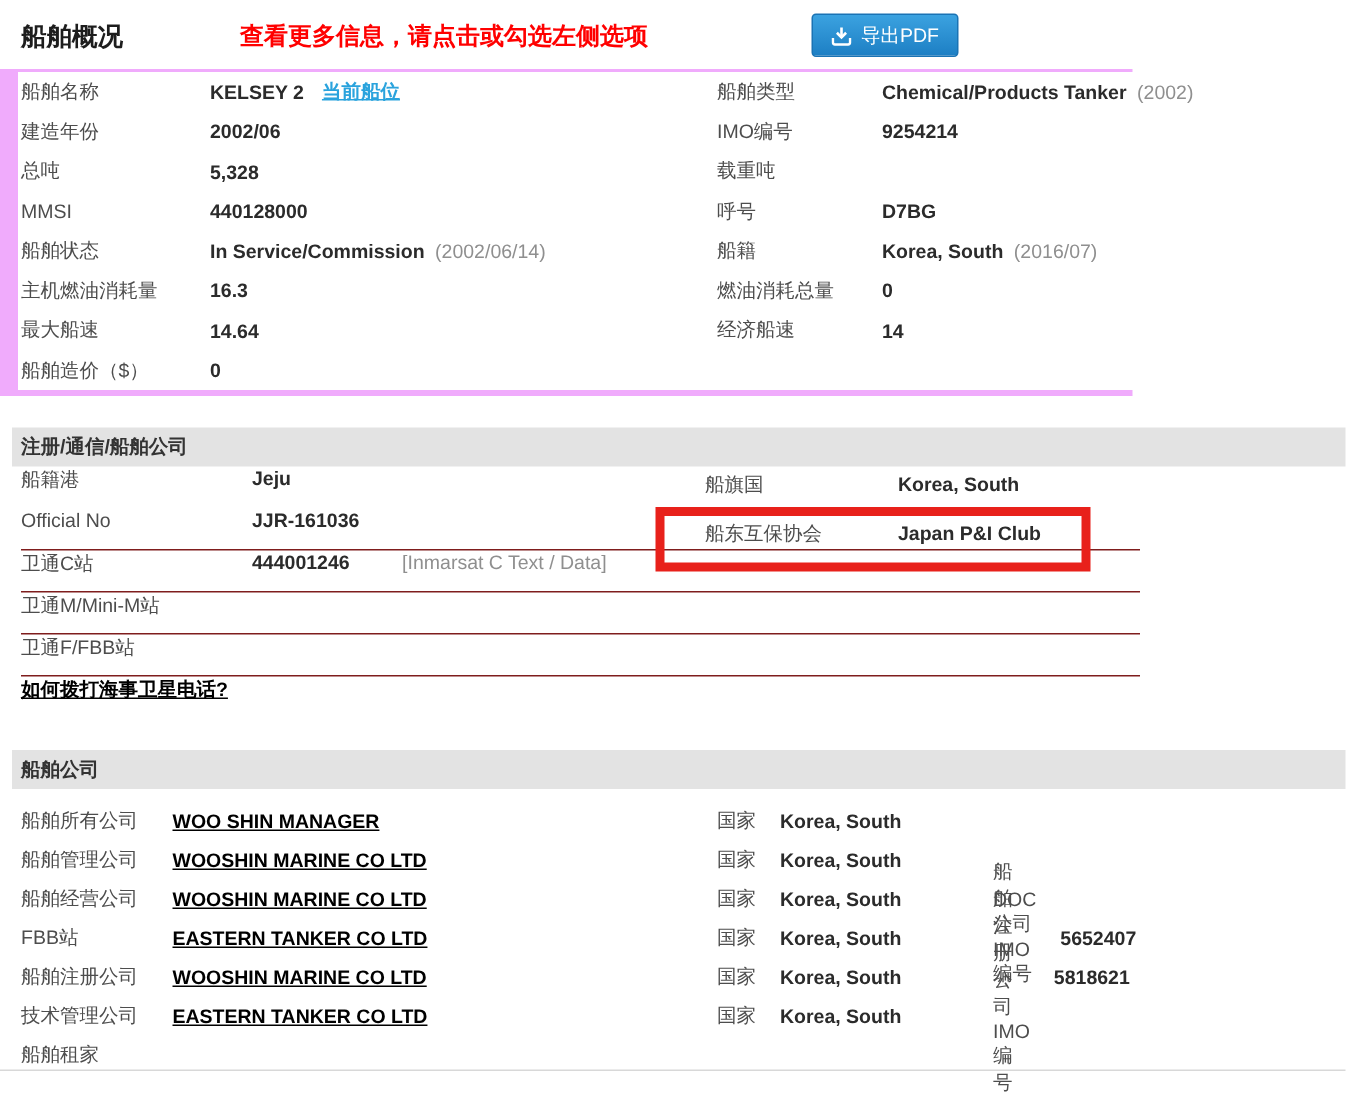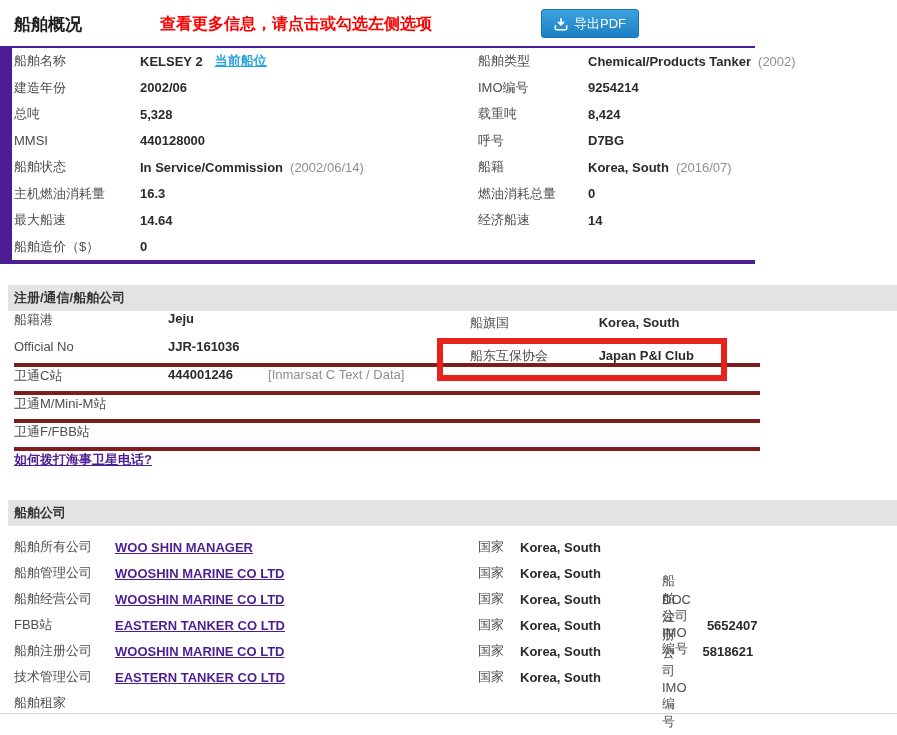--- a/index.html
+++ b/index.html
@@ -29,21 +29,21 @@
     padding: 0 12px;
     background: linear-gradient(#3ba2e0, #1d7fc4);
     border: 1px solid #1a73b4; border-radius: 3px;
     color: #fff; font-size: 13px; font-family: inherit; cursor: pointer;
   }
   .dl-icon { display: inline-flex; align-items: center; }
 
   
   .overview-block {
     position: absolute; left: 0; top: 46px; width: 755px; height: 218px;
-    background: #4c1d95;
+    background: #f0abfc;
   }
   .ov-table {
     position: absolute; left: 12px; top: 2px; width: 828px; height: 212px;
     background: #fff;
   }
   .ov-row { display: flex; align-items: center; height: 26.5px; padding-left: 2px; }
   .lbl { color: #4d4d4d; }
   .c1 { width: 126px; flex: none; }
   .c2 { width: 338px; flex: none; display: flex; align-items: center; }
   .c3 { width: 110px; flex: none; }
@@ -60,24 +60,24 @@
     position: absolute; left: 8px; right: 0; height: 26px;
     background: #e3e3e3; font-weight: bold; color: #333;
     line-height: 26px; padding-left: 6px;
   }
   #bar-reg { top: 285px; }
   #bar-comp { top: 500px; }
 
   
   .reg-rows { position: absolute; left: 14px; top: 311px; width: 746px; }
   .reg-row { display: flex; align-items: flex-start; height: 28px; gap: 28px; }
-  .reg-row.bordered { border-bottom: 4px solid #7f1d1d; }
+  .reg-row.bordered { border-bottom: 1px solid #7f1d1d; }
   .reg-row .c1 { width: 126px; }
   .blue-link {
-    color: #4c1d95; font-weight: bold; text-decoration: underline; cursor: pointer;
+    color: #000000; font-weight: bold; text-decoration: underline; cursor: pointer;
   }
   .reg-right { position: absolute; }
   #flag-row { left: 470px; top: 314px; }
   #club-row { left: 470px; top: 347px; }
   .reg-right .rl { display: inline-block; width: 125px; color: #4d4d4d; }
   .highlight-box {
     position: absolute; left: 437px; top: 338px; width: 290px; height: 43px;
     border: 6px solid #e8211b; z-index: 3; pointer-events: none;
   }
 
@@ -139,23 +139,20 @@
             <span class="v">9254214</span>
           </span>
       </div>
 
       <div class="ov-row">
         <span class="lbl c1">总吨</span>
         <span class="c2">
             <span class="v">5,328</span>
           </span>
         <span class="lbl c3">载重吨</span>
-        <span class="c4">
-            <span class="v">8,424</span>
-          </span>
       </div>
 
       <div class="ov-row">
         <span class="lbl c1">MMSI</span>
         <span class="c2">
             <span class="v">440128000</span>
           </span>
         <span class="lbl c3">呼号</span>
         <span class="c4">
             <span class="v">D7BG</span>

